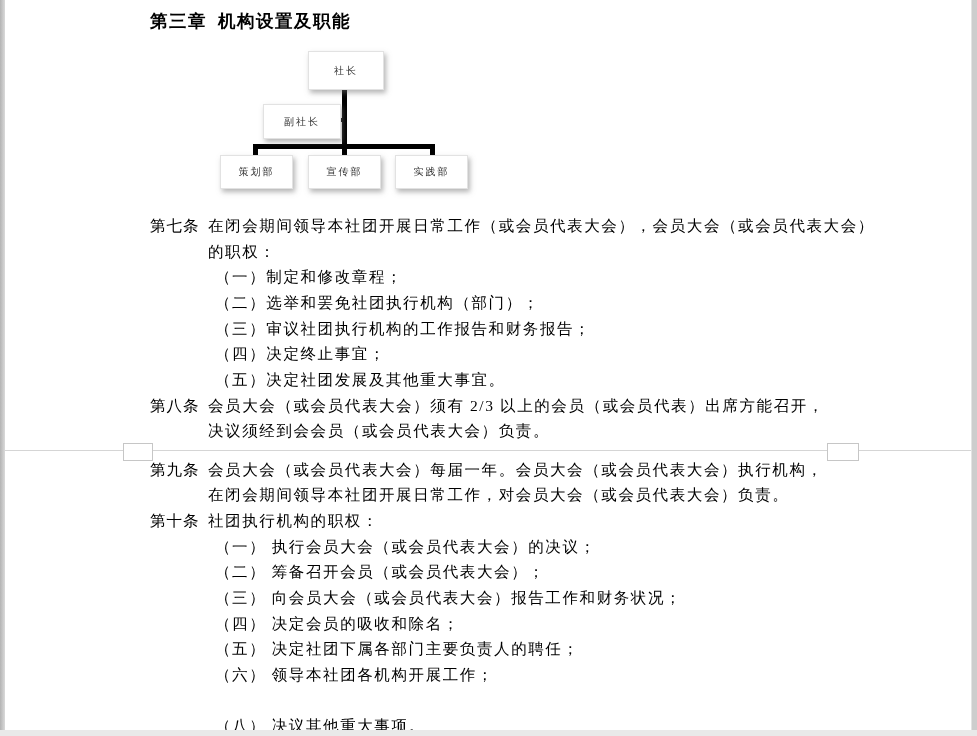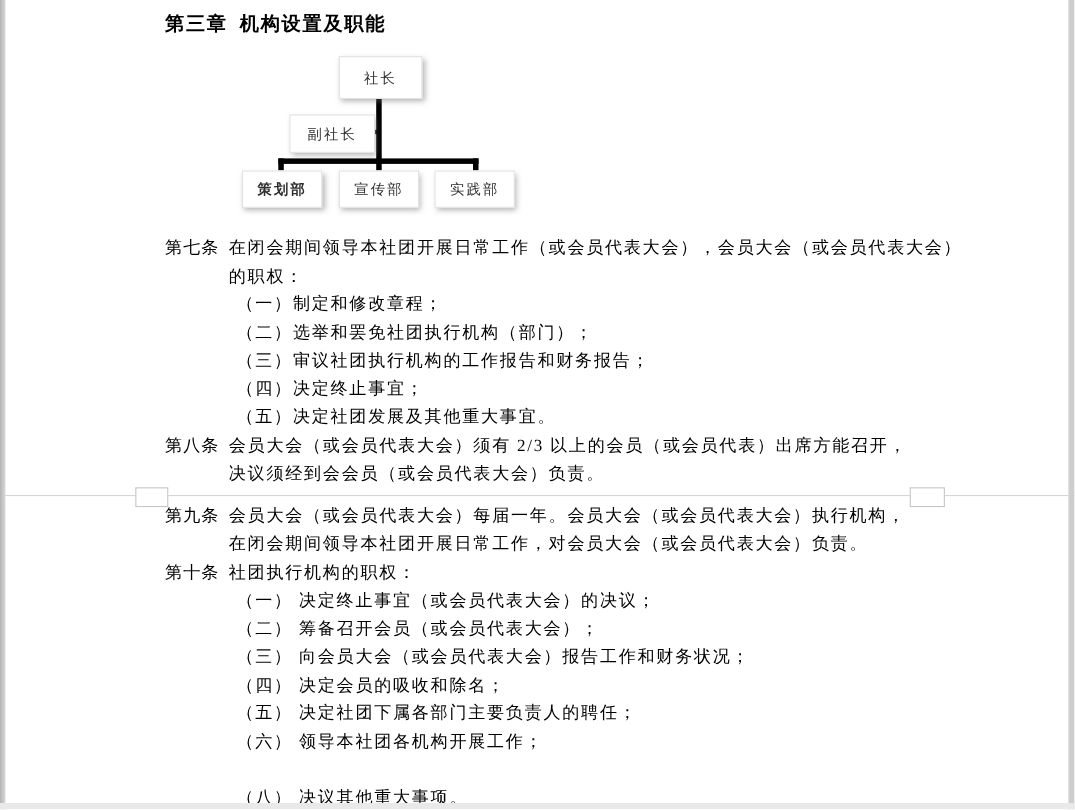--- a/index.html
+++ b/index.html
@@ -16,21 +16,21 @@
 
   
   .heading{position:absolute;left:150px;top:9px;font-size:17.5px;font-weight:bold;
     letter-spacing:1.5px;white-space:nowrap;line-height:24px;}
   .heading .ttl{margin-left:11px;}
 
   
   .node{position:absolute;background:#fff;border:1px solid #e2e2e2;
     box-shadow:2px 3px 5px rgba(110,110,110,.5);
     display:flex;align-items:center;justify-content:center;
-    font-size:13px;letter-spacing:2px;color:#2f2f2f;z-index:2;}
+    font-size:10px;letter-spacing:2px;color:#2f2f2f;z-index:2;}
   .conn{position:absolute;background:#000;z-index:1;}
 
   
   .line{position:absolute;font-size:15.5px;letter-spacing:1.6px;line-height:18px;white-space:nowrap;}
   .para{left:150px;display:flex;}
   .para .label{flex:0 0 58px;width:58px;letter-spacing:1px;}
   .cont{left:208px;}
   .item{left:215px;}
 
   
@@ -50,21 +50,21 @@
 
   <div>
     <div class="conn" style="left:342px;top:88px;width:5px;height:67px;"></div>
     <div class="conn" style="left:337px;top:118px;width:8px;height:4px;"></div>
     <div class="conn" style="left:253px;top:144px;width:182px;height:5px;"></div>
     <div class="conn" style="left:253px;top:144px;width:5px;height:11px;"></div>
     <div class="conn" style="left:430px;top:144px;width:5px;height:11px;"></div>
 
     <div class="node" style="left:308px;top:51px;width:74px;height:37px;">社长</div>
     <div class="node" style="left:263px;top:104px;width:76px;height:33px;">副社长</div>
-    <div class="node" style="left:220px;top:155px;width:71px;height:32px;font-weight:bold;">策划部</div>
+    <div class="node" style="left:220px;top:155px;width:71px;height:32px;">策划部</div>
     <div class="node" style="left:308px;top:155px;width:71px;height:32px;">宣传部</div>
     <div class="node" style="left:395px;top:155px;width:71px;height:32px;">实践部</div>
   </div>
 
   <div class="line para" style="top:217px;">
     <span class="label">第七条</span>
     <span class="txt">在闭会期间领导本社团开展日常工作（或会员代表大会），会员大会（或会员代表大会）</span>
   </div>
   <div class="line cont" style="top:243px;">的职权：</div>
   <div class="line item" style="top:268px;">（一）制定和修改章程；</div>
@@ -86,21 +86,21 @@
   <div class="line para" style="top:461px;justify-content:flex-end;">
     <span class="label">第九条</span>
     <span class="txt">会员大会（或会员代表大会）每届一年。会员大会（或会员代表大会）执行机构，</span>
   </div>
   <div class="line cont" style="top:486px;">在闭会期间领导本社团开展日常工作，对会员大会（或会员代表大会）负责。</div>
 
   <div class="line para" style="top:512px;">
     <span class="label">第十条</span>
     <span class="txt">社团执行机构的职权：</span>
   </div>
-  <div class="line item" style="top:538px;">（一） 决定终止事宜（或会员代表大会）的决议；</div>
+  <div class="line item" style="top:538px;">（一） 执行会员大会（或会员代表大会）的决议；</div>
   <div class="line item" style="top:563px;">（二） 筹备召开会员（或会员代表大会）；</div>
   <div class="line item" style="top:589px;">（三） 向会员大会（或会员代表大会）报告工作和财务状况；</div>
   <div class="line item" style="top:615px;">（四） 决定会员的吸收和除名；</div>
   <div class="line item" style="top:640px;">（五） 决定社团下属各部门主要负责人的聘任；</div>
   <div class="line item" style="top:666px;">（六） 领导本社团各机构开展工作；</div>
   <div class="line item" style="top:717px;">（八） 决议其他重大事项。</div>
 
   <div class="edge-left"></div>
   <div class="edge-right"></div>
   <div class="edge-bottom"></div>

